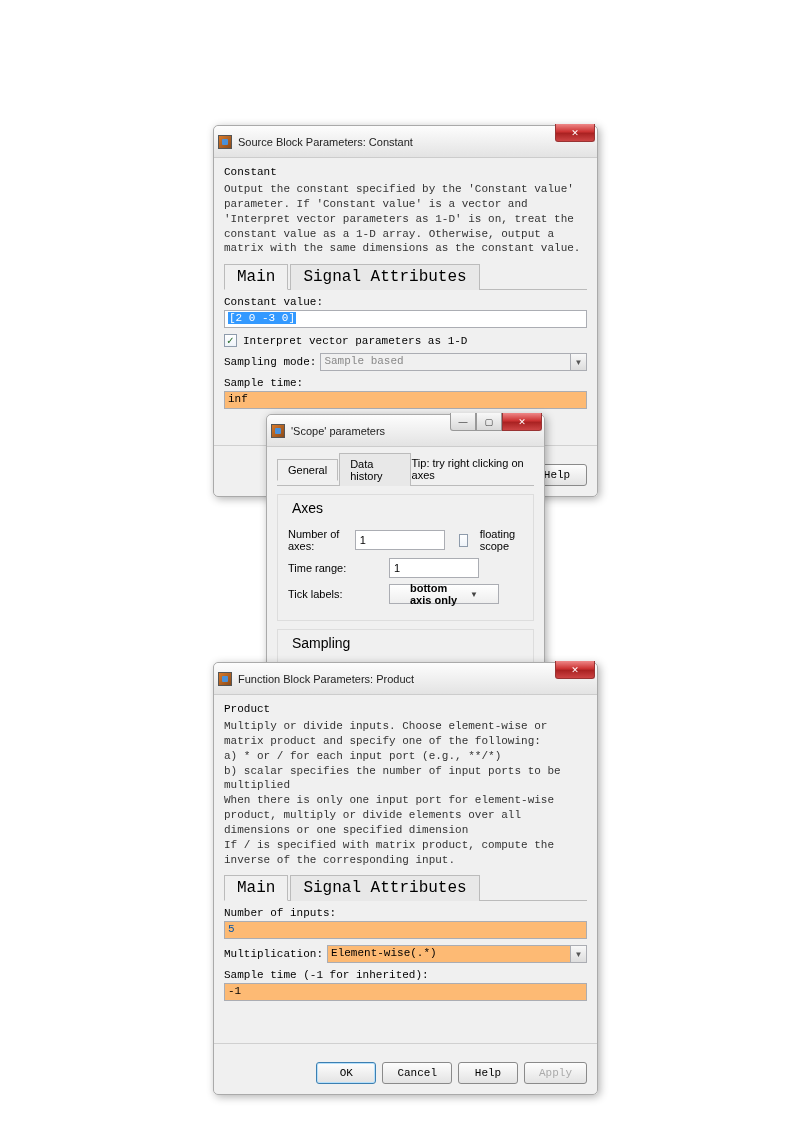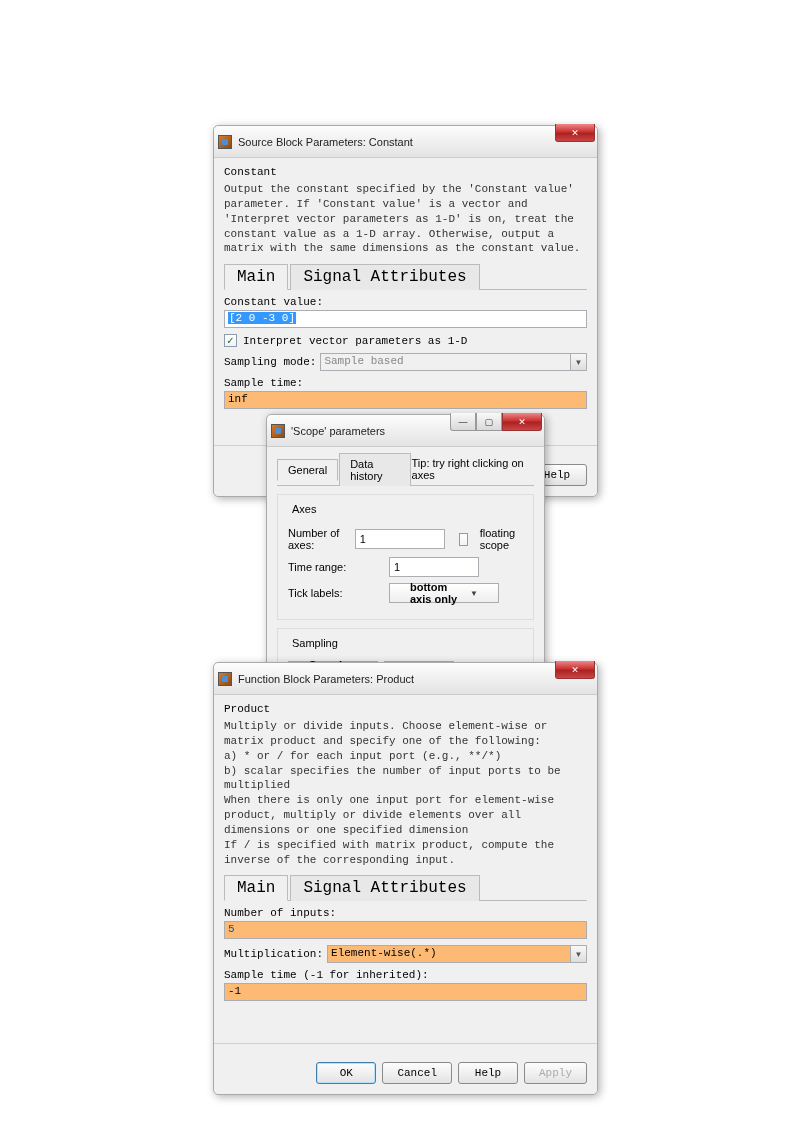--- a/index.html
+++ b/index.html
@@ -132,21 +132,21 @@
 }
 .scope-tab.active { background: #f0f0f0; border-bottom: 1px solid #f0f0f0; }
 .scope-tip { margin-left: auto; font-size: 11px; padding-right: 6px; }
 
 .group-panel {
   border: 1px solid #ddd;
   padding: 8px 10px 10px;
   margin-bottom: 8px;
   background: #f0f0f0;
 }
-.group-title { font-size: 11px; margin: -14px 0 6px 0; background: #f0f0f0; display: inline-block; padding: 0 4px; }
+.group-title { font-size: 14px; margin: -14px 0 6px 0; background: #f0f0f0; display: inline-block; padding: 0 4px; }
 
 .form-row { display: flex; align-items: center; margin: 6px 0; gap: 6px; }
 .form-row .lbl { width: 95px; font-size: 11px; }
 .form-row .small-input { width: 90px; height: 20px; border: 1px solid #abadb3; background: #fff; font-size: 11px; padding: 1px 4px; }
 .form-row .small-select {
   width: 110px; height: 20px; border: 1px solid #abadb3;
   background: linear-gradient(#fff,#eee); font-size: 11px;
   display: flex; align-items: center; justify-content: space-between; padding: 0 20px; font-weight: bold;
 }
 .form-row .small-select .arr { font-size: 8px; color: #444; }

